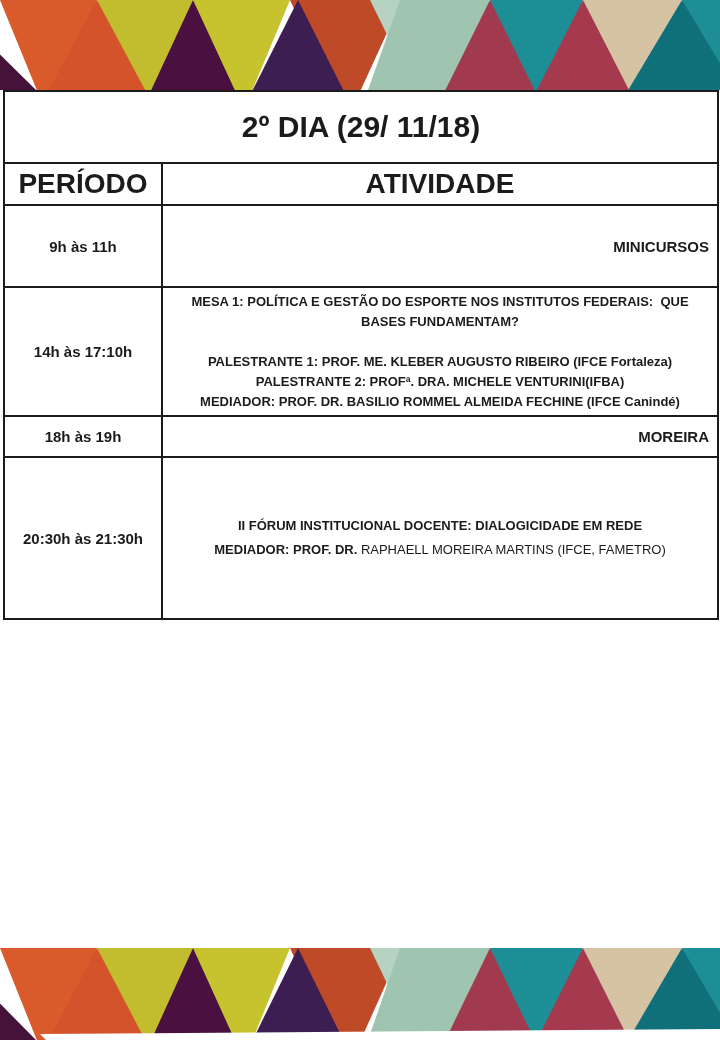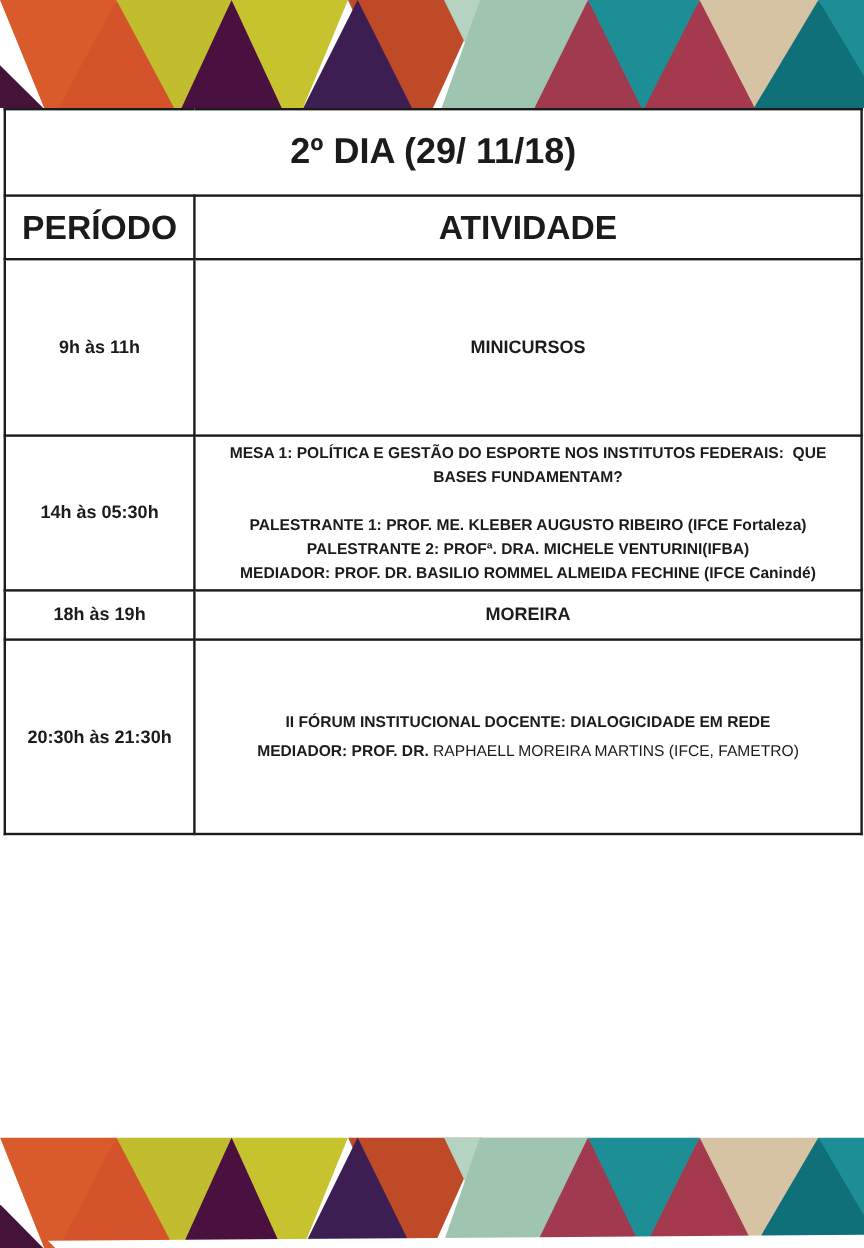--- a/index.html
+++ b/index.html
@@ -22,30 +22,30 @@
     border-collapse:collapse; table-layout:fixed;
   }
   .schedule td {
     border:2px solid #1b1b1b;
     text-align:center; vertical-align:middle;
     padding:2px 8px;
     overflow:hidden;
   }
   tr.title-row { height:72px; }
   td.title-cell { font-size:30px; font-weight:bold; }
-  tr.header-row { height:53px; }
+  tr.header-row { height:42px; }
   td.head-cell { font-size:28px; font-weight:bold; }
   td.period-cell { font-size:15px; font-weight:bold; padding:2px 4px; }
-  td.act-cell { font-size:15px; font-weight:bold; }
+  td.act-cell { font-size:15px; font-weight:bold;text-align:right; }
   td.act-long {
     font-size:13px; font-weight:bold;
     line-height:20px;
     white-space:pre-wrap;
   }
-  tr.row-minicursos { height:147px; }
+  tr.row-minicursos { height:82px; }
   tr.row-almoco { height:38px; }
   tr.row-mesa { height:129px; }
   tr.row-jantar { height:41px;margin-left:16px; }
   tr.row-forum { height:162px; }
   .forum-block { font-size:13px; line-height:20px;text-align:center; }
   .forum-title { font-weight:bold; }
   .mediator-line { margin-top:4px; }
   .mediator-bold { font-weight:bold; }
   .mediator-regular { font-weight:normal; }
 </style>
@@ -86,21 +86,21 @@
     </tr>
     <tr class="header-row">
       <td class="head-cell">PERÍODO</td>
       <td class="head-cell">ATIVIDADE</td>
     </tr>
     <tr class="row-minicursos">
       <td class="period-cell">9h às 11h</td>
       <td class="act-cell">MINICURSOS</td>
     </tr>
     <tr class="row-mesa">
-      <td class="period-cell">14h às 05:30h</td>
+      <td class="period-cell">14h às 17:10h</td>
       <td class="act-long">MESA 1: POLÍTICA E GESTÃO DO ESPORTE NOS INSTITUTOS FEDERAIS:  QUE
 BASES FUNDAMENTAM?
 
 PALESTRANTE 1: PROF. ME. KLEBER AUGUSTO RIBEIRO (IFCE Fortaleza)
 PALESTRANTE 2: PROFª. DRA. MICHELE VENTURINI(IFBA)
 MEDIADOR: PROF. DR. BASILIO ROMMEL ALMEIDA FECHINE (IFCE Canindé)</td>
     </tr>
     <tr class="row-jantar">
       <td class="period-cell">18h às 19h</td>
       <td class="act-cell">MOREIRA</td>

